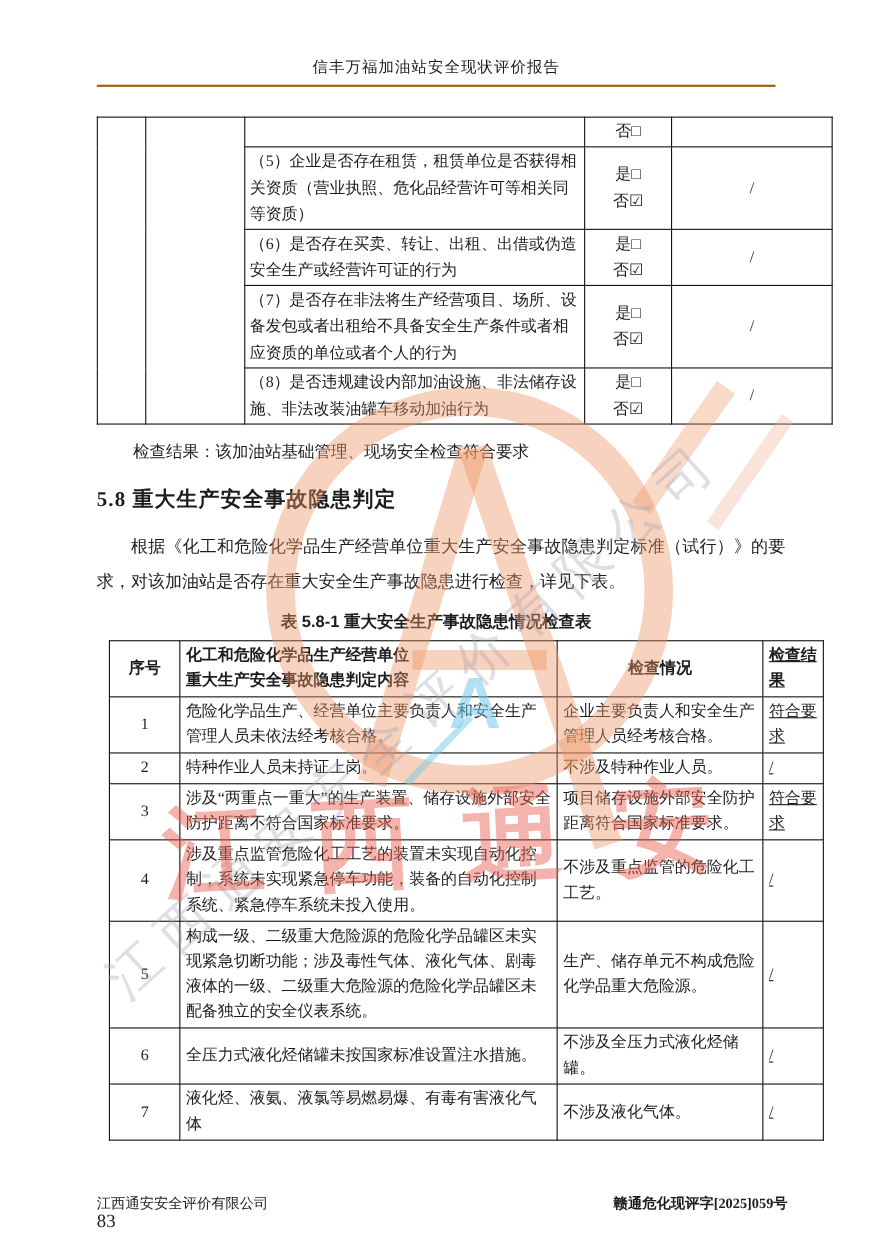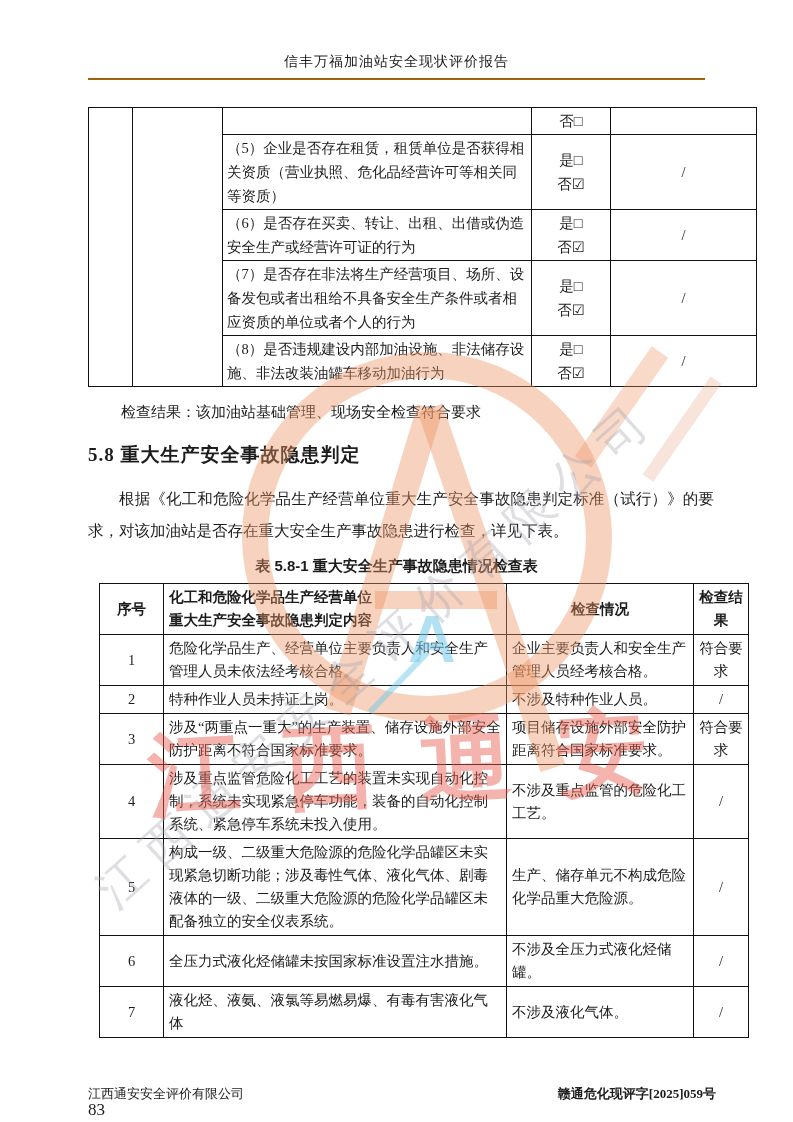--- a/index.html
+++ b/index.html
@@ -32,21 +32,21 @@
   
   .caption{margin:10px 88px 0 88px;text-align:center;font-size:15px;font-weight:bold;
     font-family:"Liberation Sans","DejaVu Sans",sans-serif;}
   
   .t2{margin:7px 0 0 99px;width:615px;font-size:14.5px;line-height:23px;padding-left:46px;}
   .t2 td,.t2 th{border:1.5px solid #111;padding:2px 5px;vertical-align:middle;font-weight:normal;}
   .t2 th{font-weight:bold;font-family:"Liberation Sans","DejaVu Sans",sans-serif;text-align:center;}
   .t2 .c-no{width:53px;text-align:center;}
   .t2 .c-content{width:332px;text-align:left;}
   .t2 .c-situation{width:176px;text-align:left;}
-  .t2 .c-result{width:44px;text-align:center;word-break:break-all;}
+  .t2 .c-result{width:44px;text-align:left;word-break:break-all;text-decoration:underline;}
   
   .footer{position:absolute;left:88px;right:77px;top:1033px;font-size:13px;z-index:1;}
   .footer-left{position:absolute;left:0;top:0;}
   .footer-page{position:absolute;left:0;right:0;text-align:left;top:3px;font-size:17px;margin-top:12px;}
   .footer-right{position:absolute;right:0;top:0;font-weight:bold;}
   
   .watermark{position:absolute;left:0;top:0;z-index:2;pointer-events:none;}
 </style>
 </head>
 <body>

